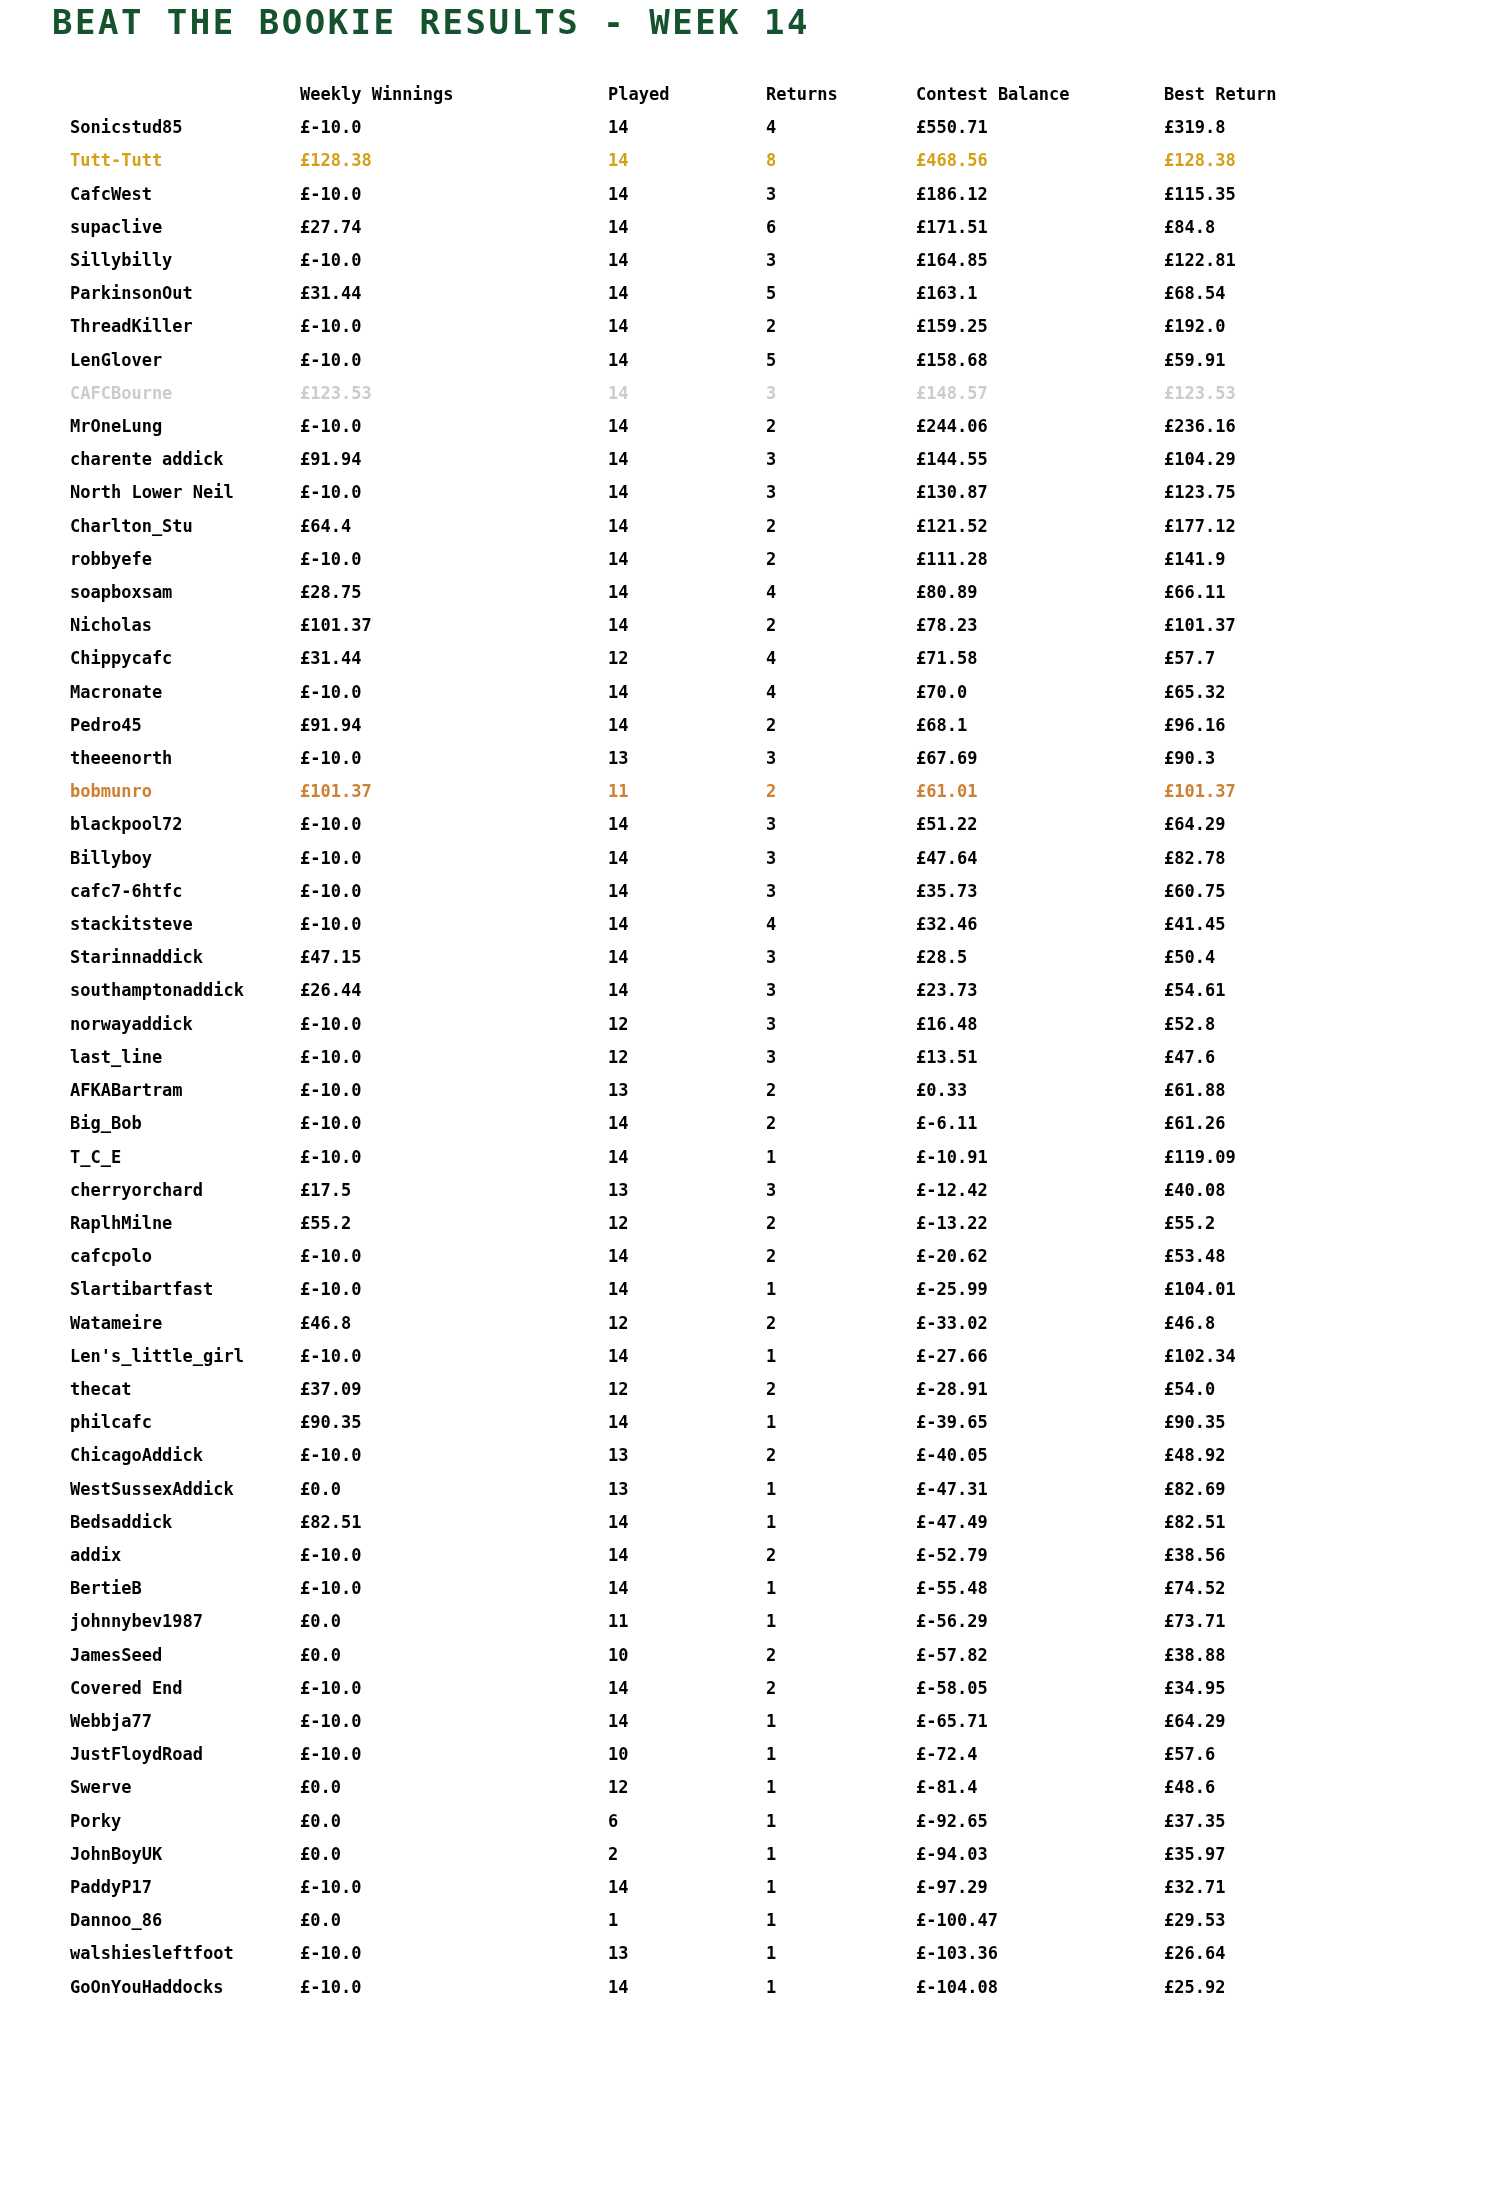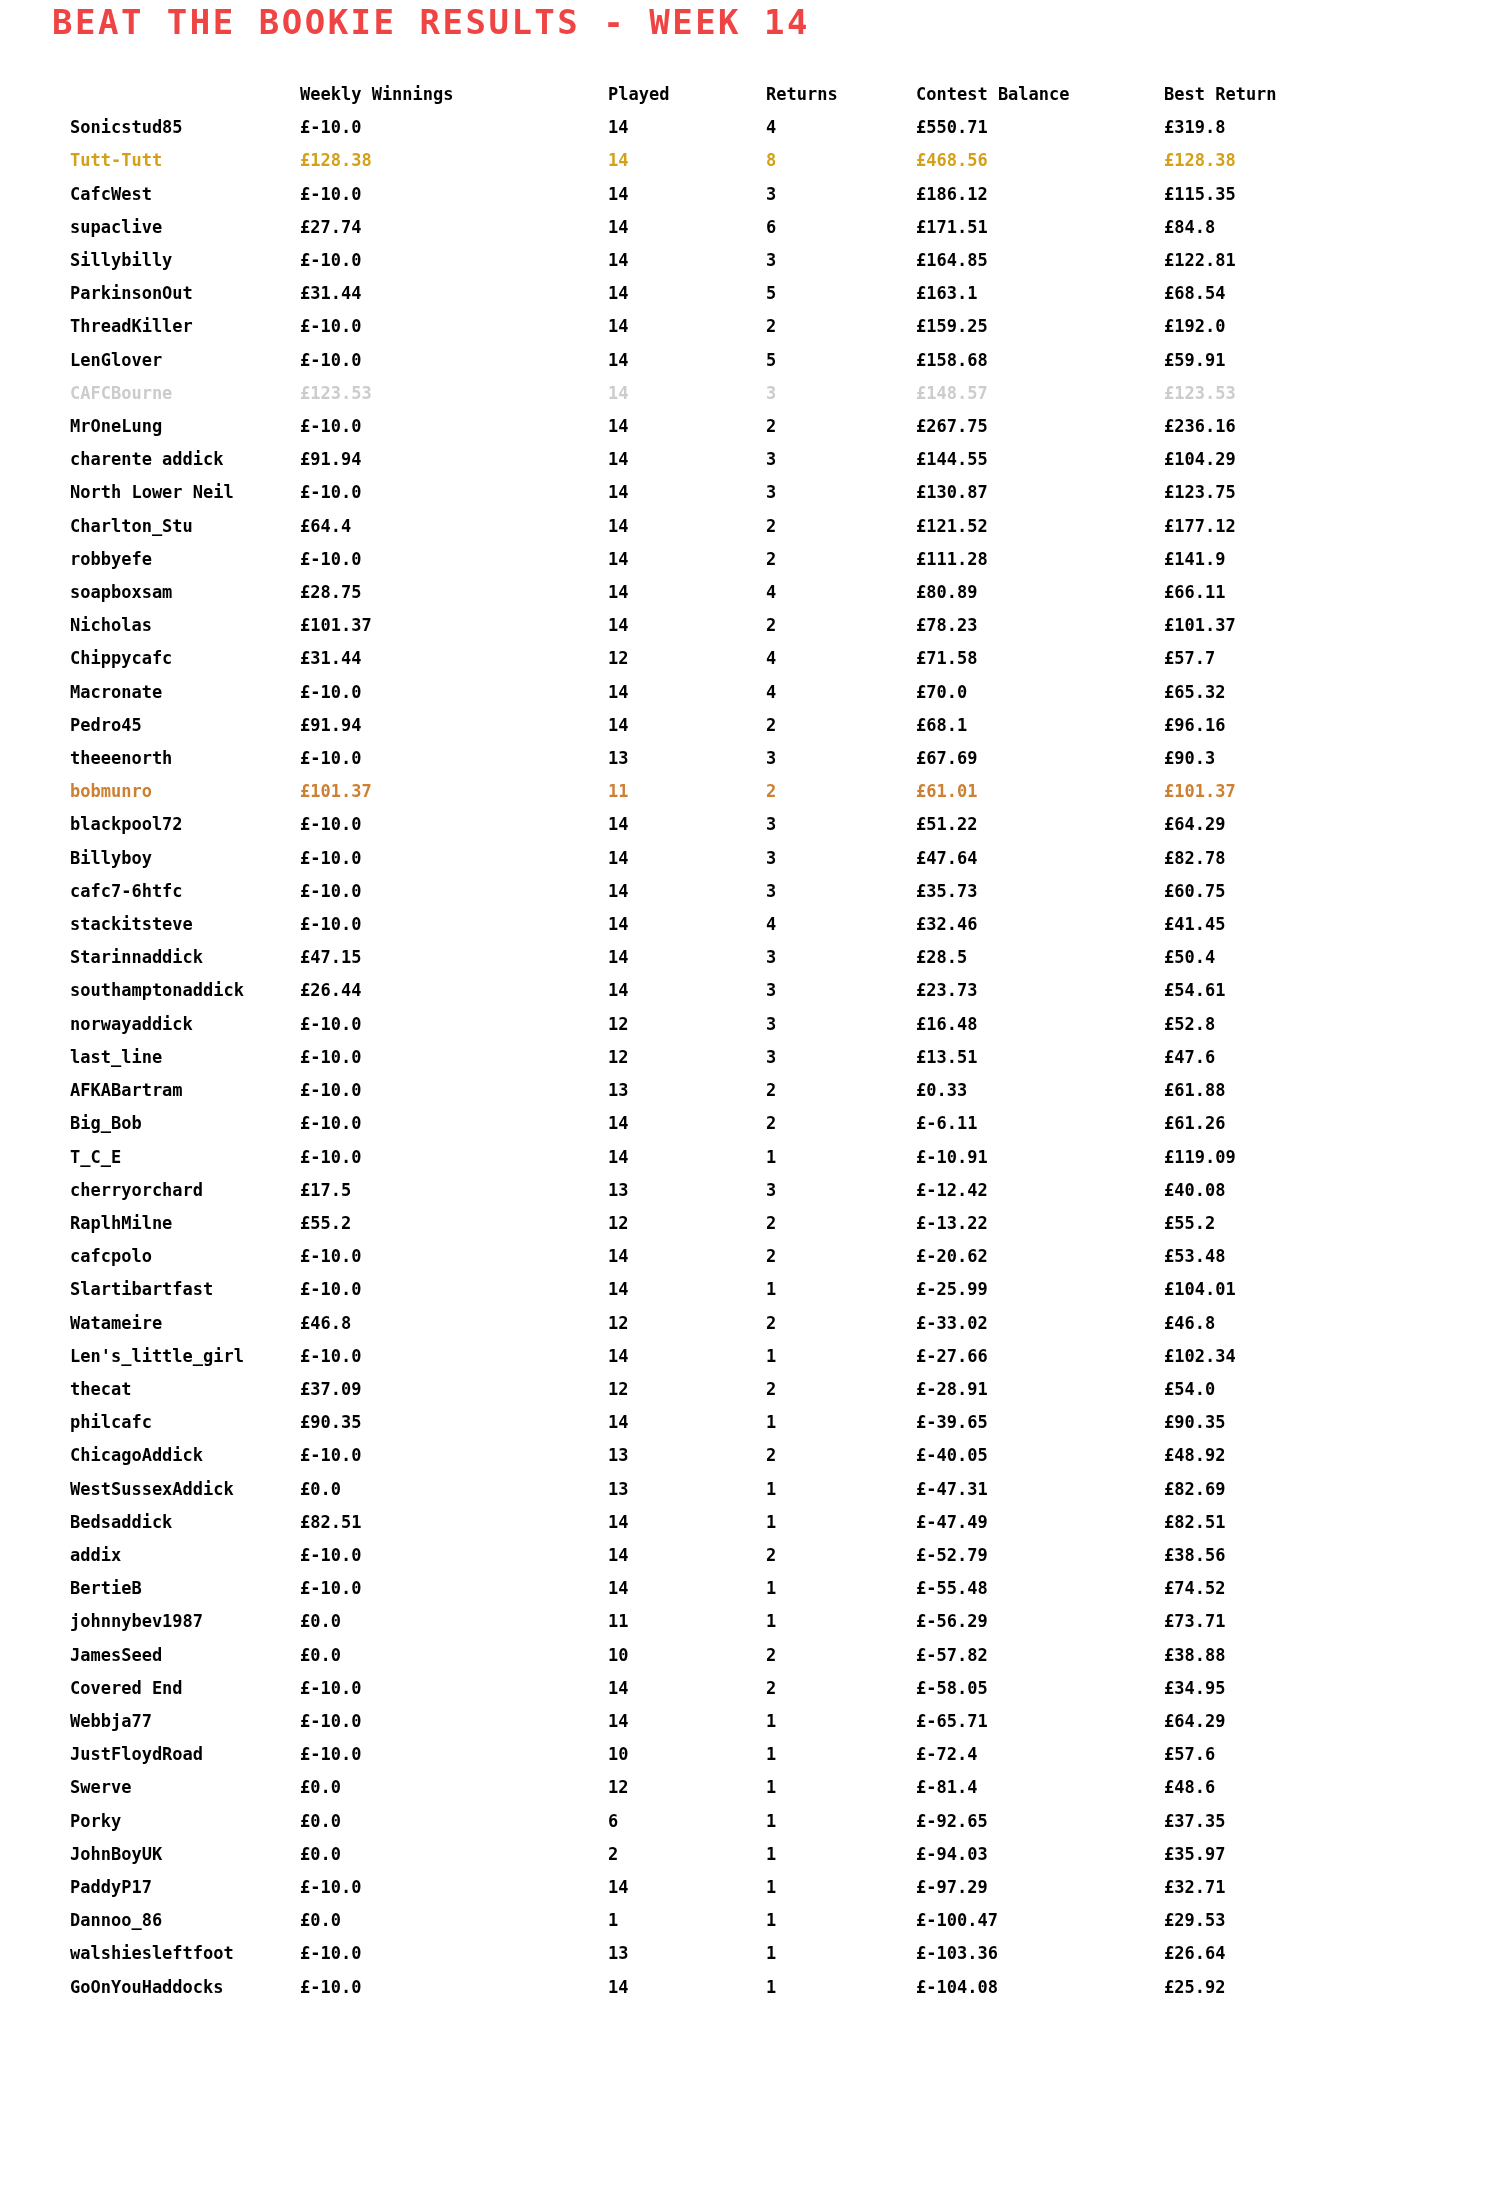--- a/index.html
+++ b/index.html
@@ -22,21 +22,21 @@
     background: #ffffff;
   }
   #title {
     position: absolute;
     left: 52px;
     top: 2px;
     font-size: 34px;
     font-weight: bold;
     letter-spacing: 2.5px;
     white-space: pre;
-    color: #ef4444;
+    color: #14532d;
     font-family: "DejaVu Sans Mono", "Liberation Mono", monospace;
   }
   #table-wrap {
     position: absolute;
     left: 0;
     top: 78px;
     width: 1384px;
   }
   table.results {
     border-collapse: collapse;
@@ -179,21 +179,21 @@
             <td class="c3">14</td>
             <td class="c4">3</td>
             <td class="c5">£148.57</td>
             <td class="c6">£123.53</td>
           </tr>
           <tr class="hl-none">
             <td class="c1">MrOneLung</td>
             <td class="c2">£-10.0</td>
             <td class="c3">14</td>
             <td class="c4">2</td>
-            <td class="c5">£267.75</td>
+            <td class="c5">£244.06</td>
             <td class="c6">£236.16</td>
           </tr>
           <tr class="hl-none">
             <td class="c1">charente addick</td>
             <td class="c2">£91.94</td>
             <td class="c3">14</td>
             <td class="c4">3</td>
             <td class="c5">£144.55</td>
             <td class="c6">£104.29</td>
           </tr>

